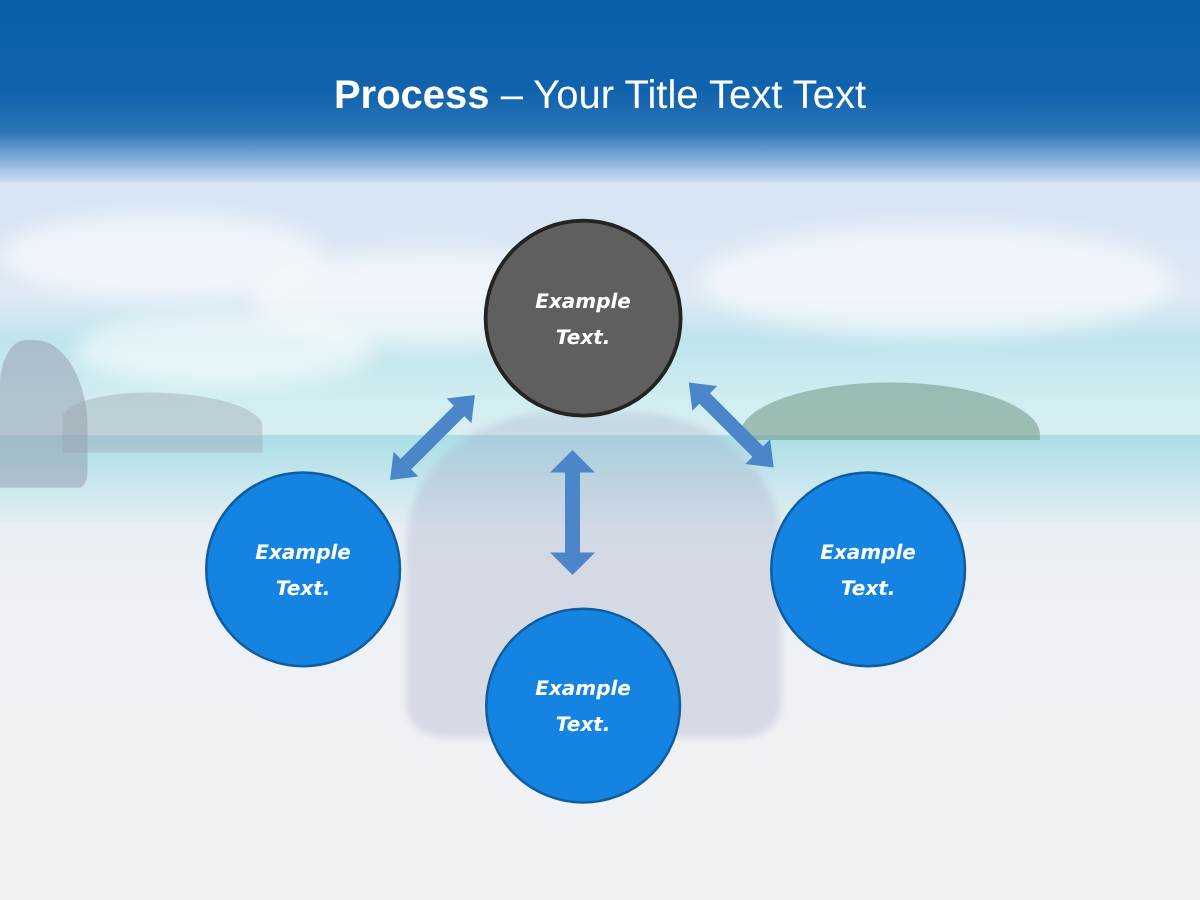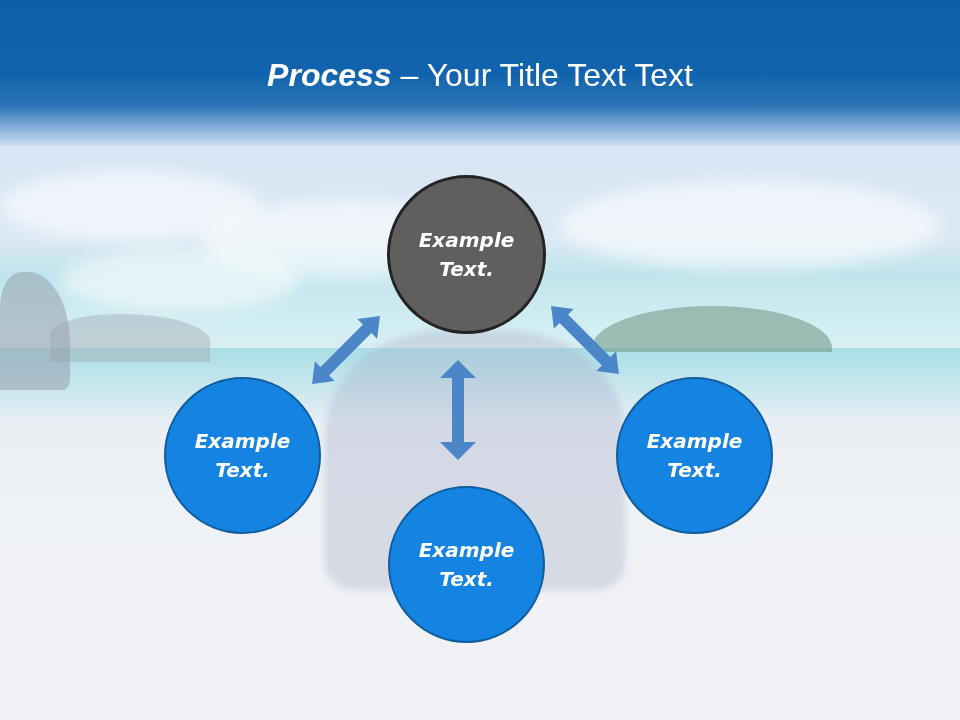--- a/index.html
+++ b/index.html
@@ -14,24 +14,24 @@
   .rock2 { position:absolute; left:50px; top:314px; width:160px; height:48px; border-radius:60% 80% 0 0;
     background:rgba(160,170,180,0.45); }
   .island { position:absolute; left:592px; top:306px; width:240px; height:46px; border-radius:55% 55% 0 0 / 100% 100% 0 0;
     background:rgba(110,150,130,0.55); }
   .people { position:absolute; left:325px; top:330px; width:300px; height:260px; border-radius:40% 40% 10% 10%;
     background:rgba(170,175,200,0.35); filter:blur(3px); }
   .header { position:absolute; left:0; top:0; width:960px; height:146px;
     background:linear-gradient(180deg, #0c5fa9 0%, #1163ad 50%, #2a74b6 72%, rgba(110,160,210,0.75) 88%, rgba(190,212,240,0.4) 100%); }
   .title { position:absolute; left:0; top:54px; width:960px; text-align:center; color:#ffffff;
     font-family:"Liberation Sans", sans-serif; font-size:32px; line-height:42px; }
-  .title b { font-weight:bold;font-style:italic; }
+  .title b { font-weight:bold; }
   .circle { position:absolute; border-radius:50%; box-sizing:border-box; display:flex; align-items:center;
     justify-content:center; text-align:center; color:#ffffff; font-family:"DejaVu Sans", sans-serif;
-    font-style:italic; font-weight:bold; font-size:20px; line-height:29px; }
+    font-style:italic; font-weight:bold; font-size:16px; line-height:29px; }
   .circle.dark { background:#5f5f5f; border:3px solid #232323; }
   .circle.blue { background:#1483e2; border:2px solid #0f5d9e; }
   .arrows { position:absolute; left:0; top:0; width:960px; height:720px; pointer-events:none; }
 </style>
 </head>
 <body>
 
 <div class="slide">
   <div>
     <div class="cloud" style="left:0;top:170px;width:260px;height:70px;"></div>

